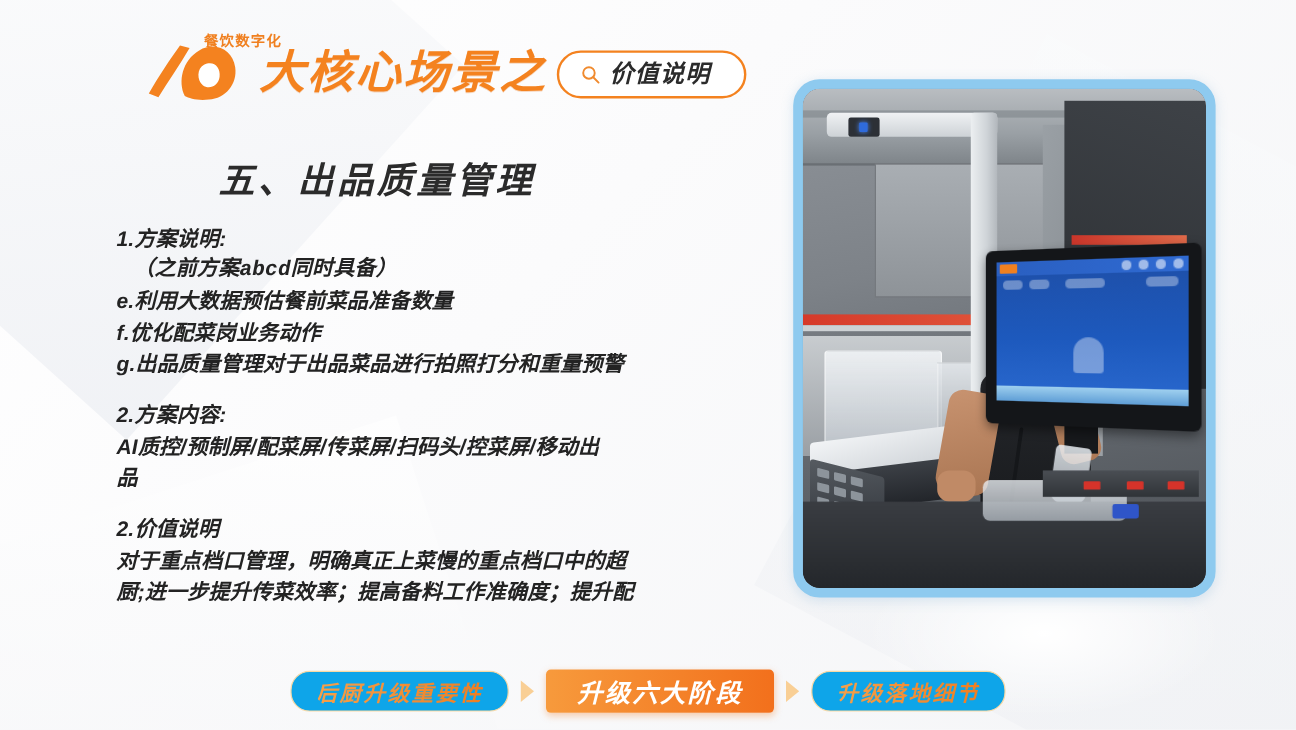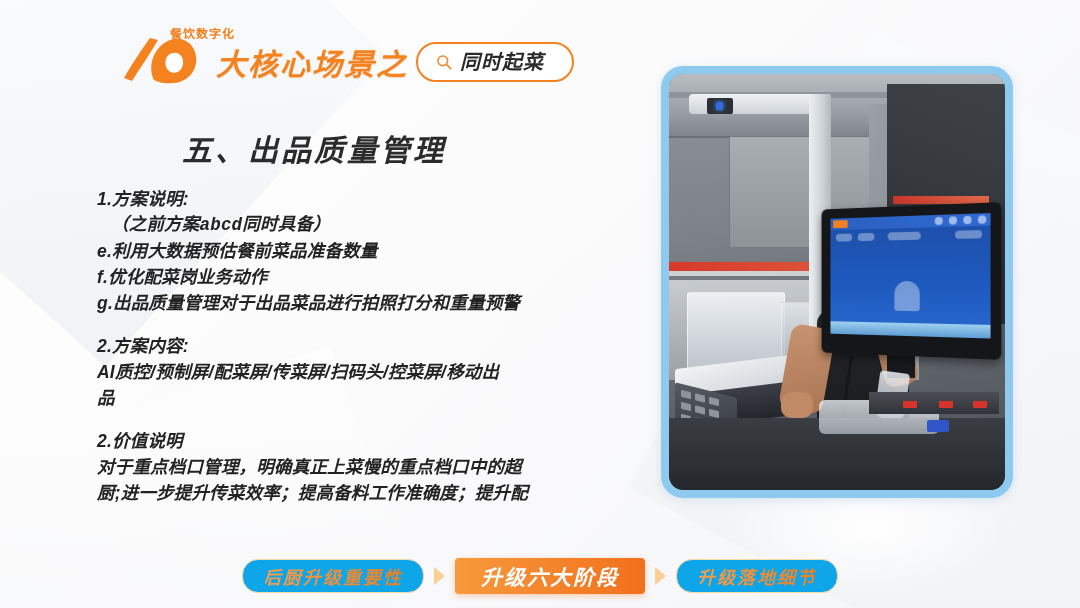--- a/index.html
+++ b/index.html
@@ -28,21 +28,21 @@
   .header{position:absolute;left:118px;top:28px;display:flex;align-items:flex-end;}
   .logo-wrap{position:relative;width:102px;height:56px;flex:none;}
   .logo-num{position:absolute;left:0;top:6px;width:102px;height:50px;}
   .logo-sub{
     position:absolute;left:52px;top:-4px;
     color:#f08020;font-size:12px;font-weight:700;letter-spacing:1px;
     white-space:nowrap;
   }
   .logo-main{
     margin-left:-4px;
-    color:#f4821f;font-size:30px;font-weight:800;letter-spacing:2px;
+    color:#f4821f;font-size:38px;font-weight:800;letter-spacing:2px;
     font-style:italic;line-height:1;white-space:nowrap;
     padding-bottom:4px;
     text-shadow:0 1px 0 rgba(230,110,20,.25);
   }
   .search-pill{
     margin-left:8px;margin-bottom:2px;
     display:flex;align-items:center;gap:8px;
     height:36px;padding:0 28px 0 18px;
     border:2px solid #f4821f;border-radius:20px;background:#ffffff;
     white-space:nowrap;
@@ -210,21 +210,21 @@
     <div class="logo-sub">餐饮数字化</div>
   </div>
 
   <div class="logo-main">大核心场景之</div>
 
   <div class="search-pill">
     <svg class="mag" viewBox="0 0 20 20">
       <circle cx="8.5" cy="8.5" r="6" fill="none" stroke="#f08a2e" stroke-width="2"></circle>
       <line x1="13" y1="13" x2="18.5" y2="18.5" stroke="#f08a2e" stroke-width="2" stroke-linecap="round"></line>
     </svg>
-    <span class="ptxt">同时起菜</span>
+    <span class="ptxt">价值说明</span>
   </div>
 </div>
 
 <div class="sec-title">五、出品质量管理</div>
 
 <div class="copy">
   <p>1.方案说明:</p>
   <p class="indent">（之前方案abcd同时具备）</p>
   <p>e.利用大数据预估餐前菜品准备数量</p>
   <p>f.优化配菜岗业务动作</p>

